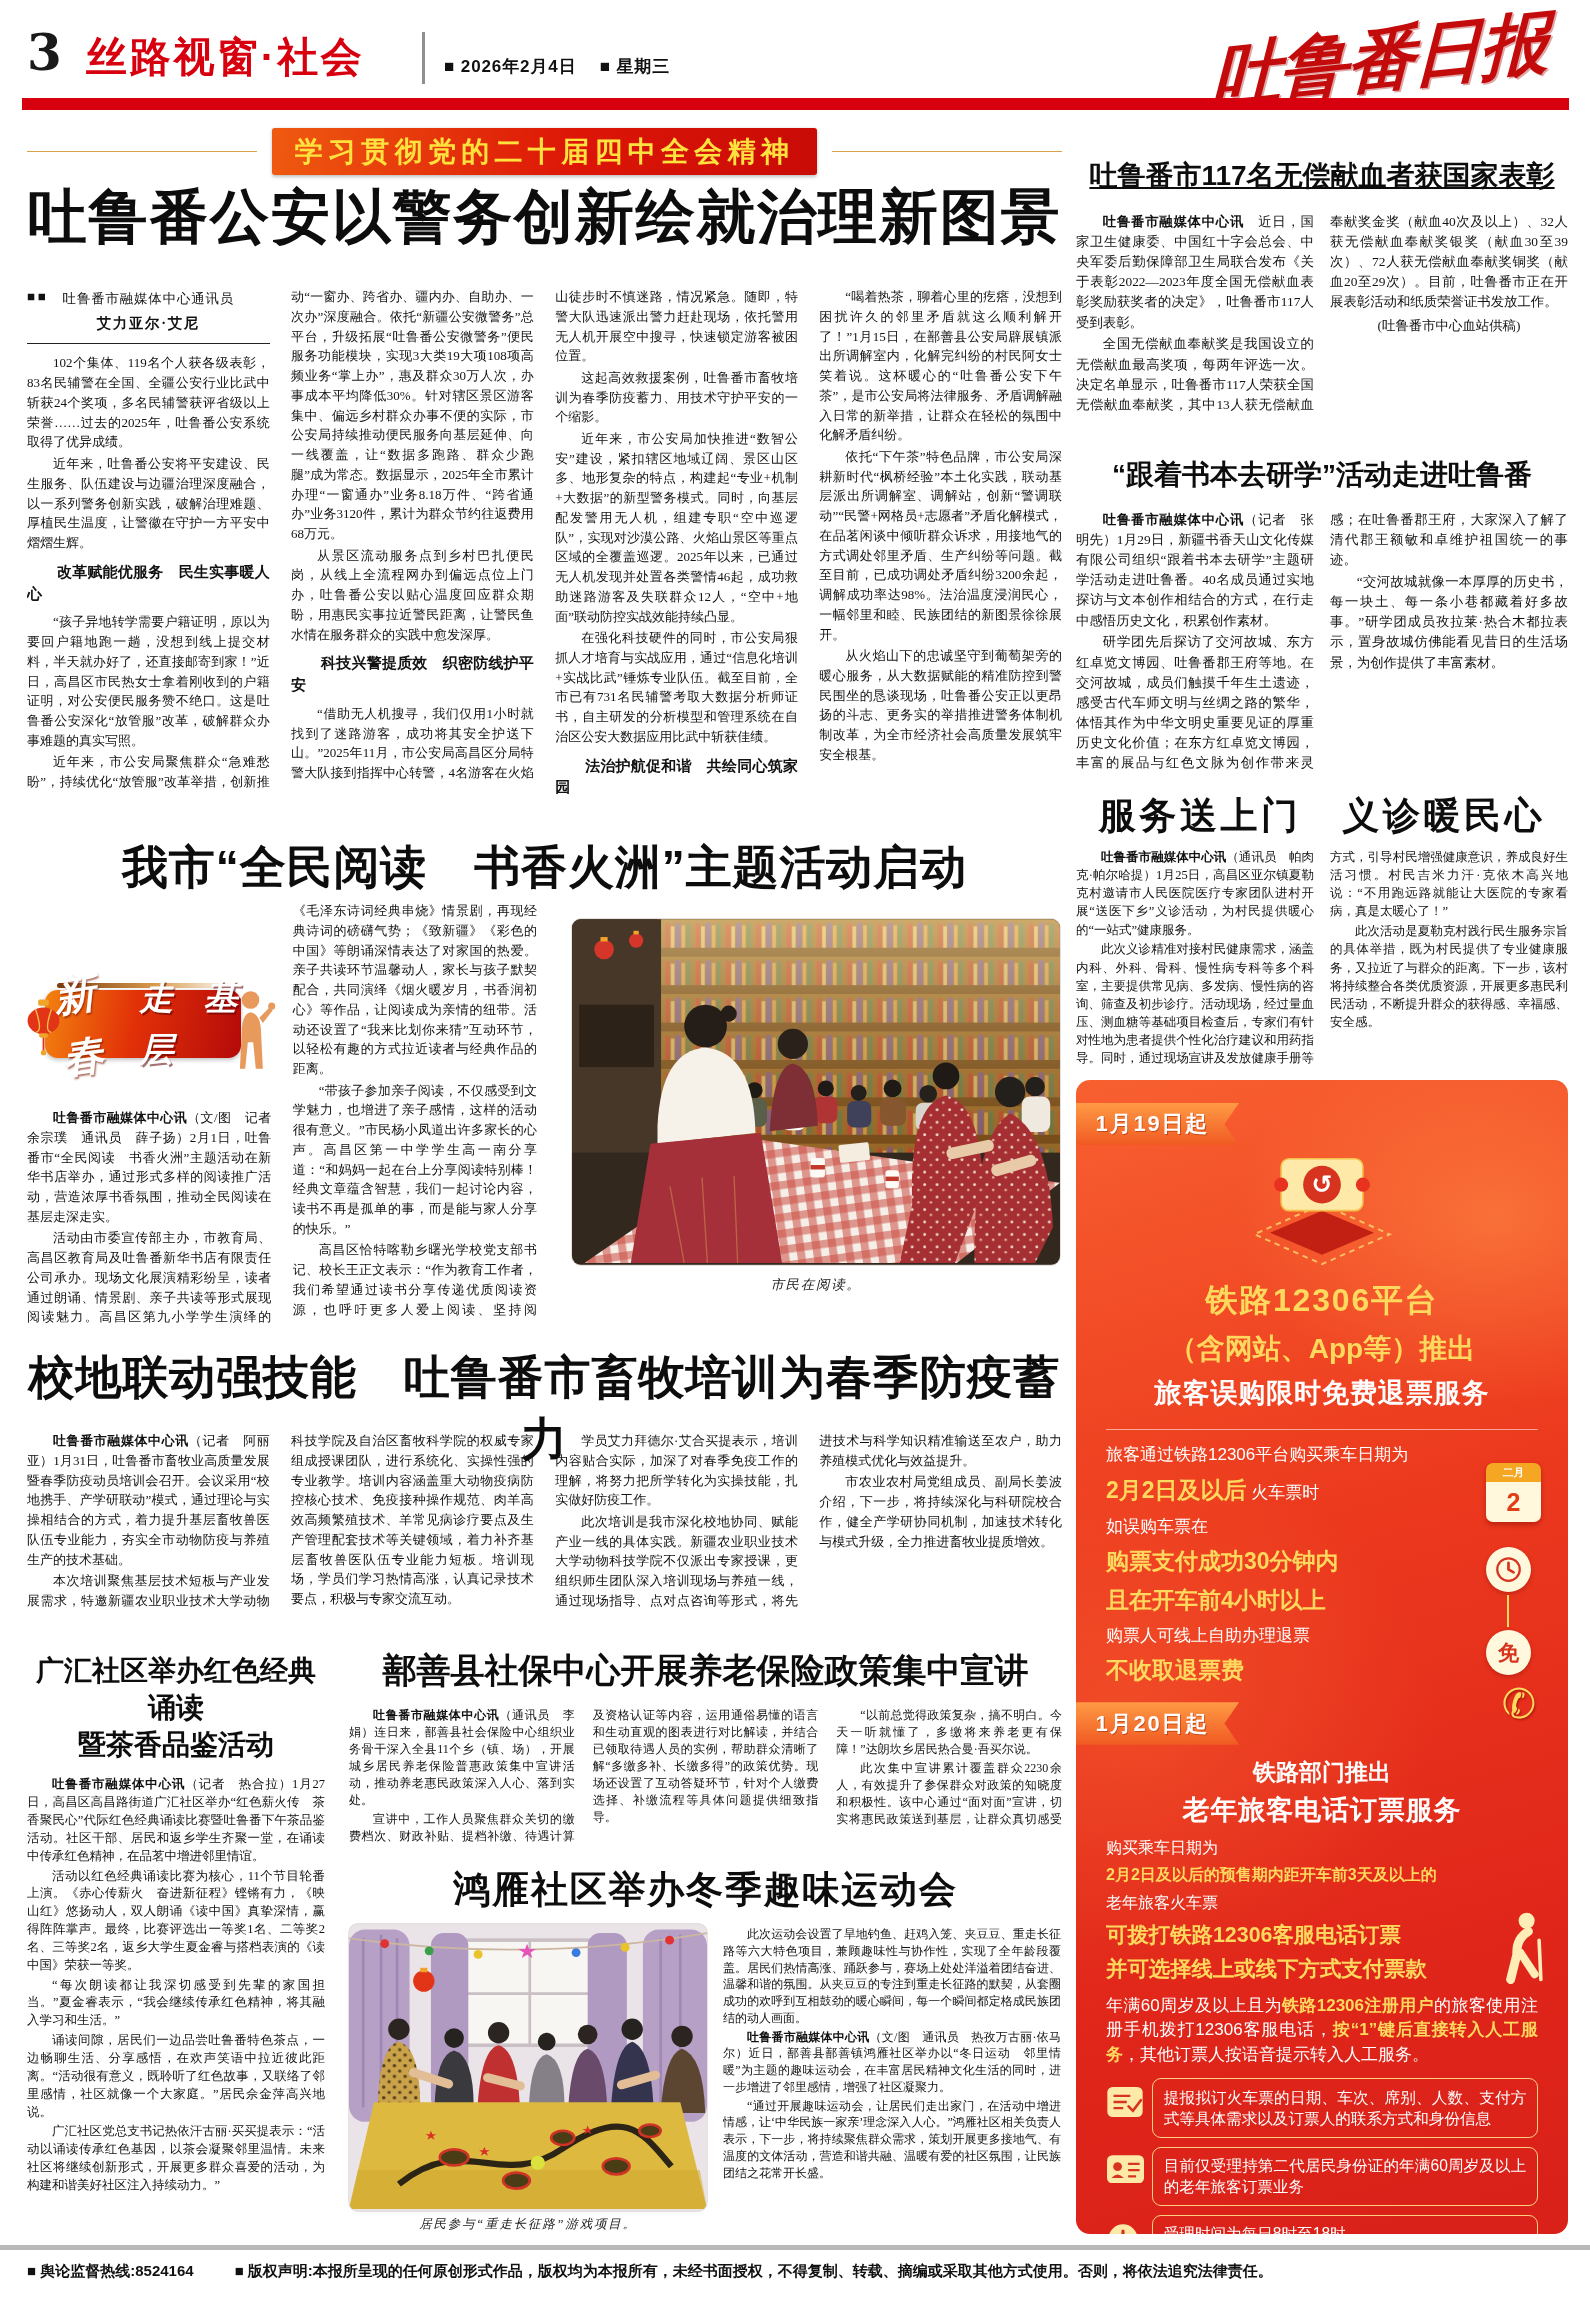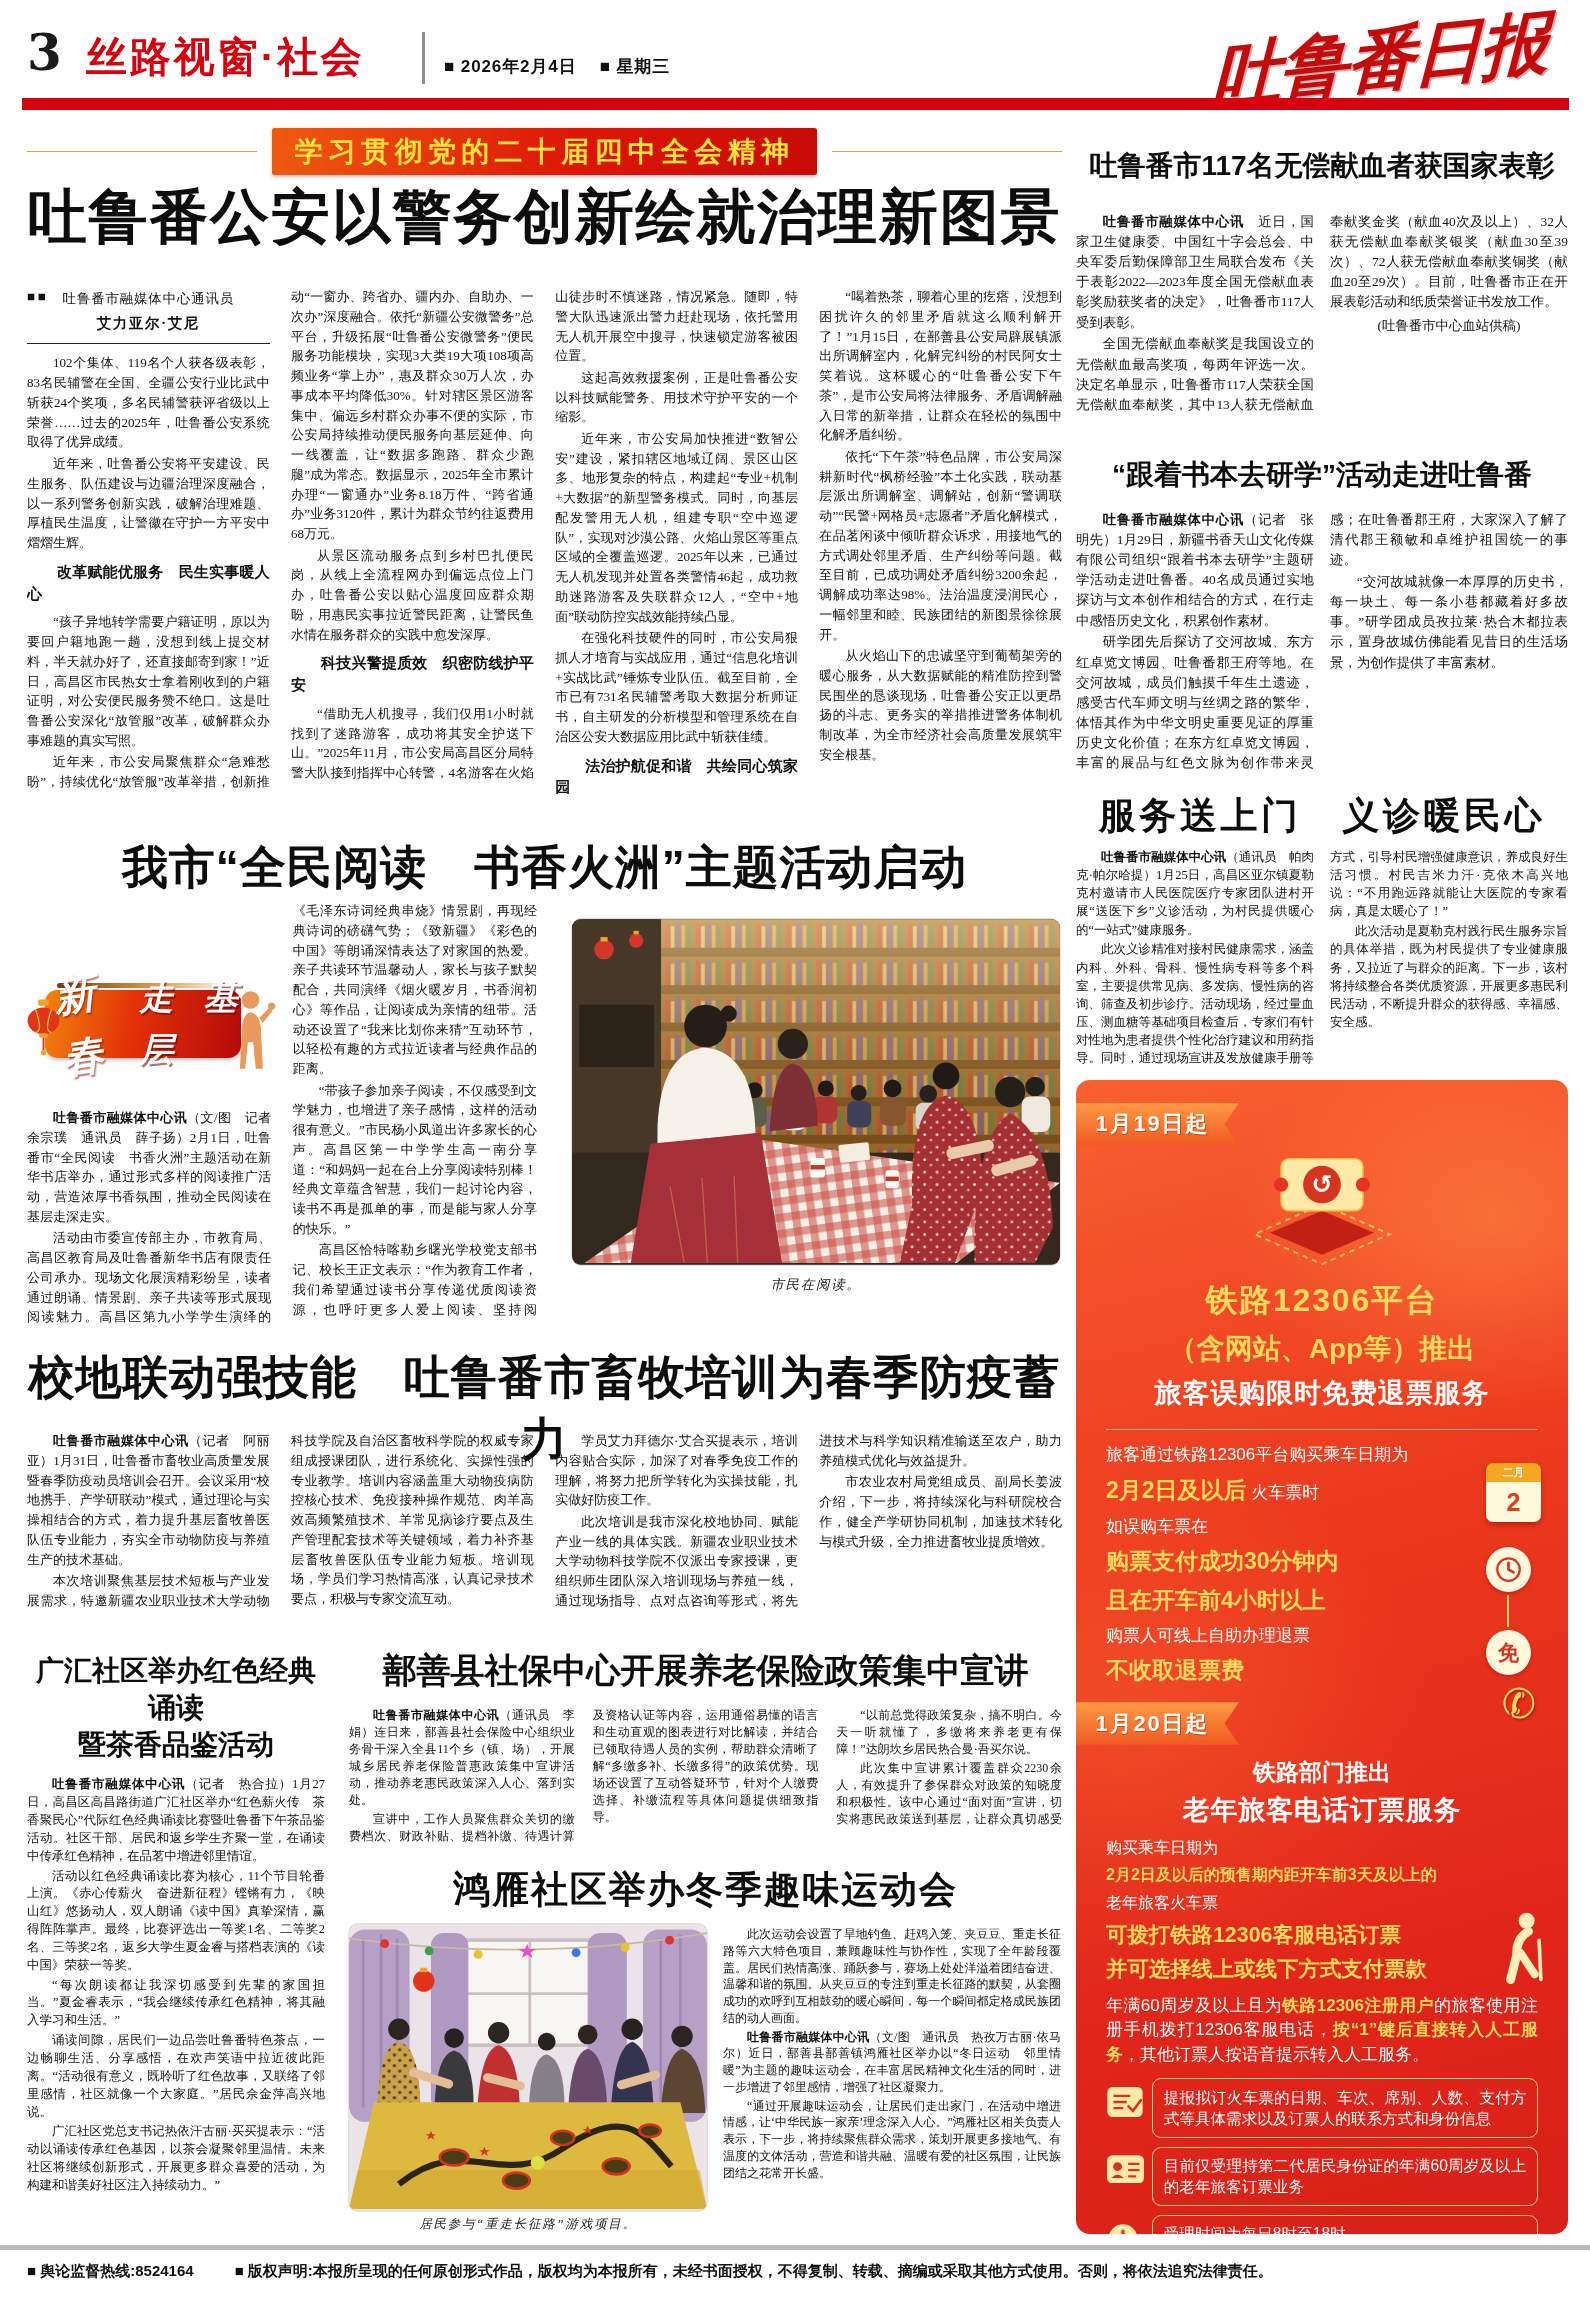--- a/index.html
+++ b/index.html
@@ -168,21 +168,21 @@
         <div class="byline-line2">艾力亚尔·艾尼</div>
       </div>
       <p class="para">102个集体、119名个人获各级表彰，83名民辅警在全国、全疆公安行业比武中斩获24个奖项，多名民辅警获评省级以上荣誉……过去的2025年，吐鲁番公安系统取得了优异成绩。</p>
       <p class="para">近年来，吐鲁番公安将平安建设、民生服务、队伍建设与边疆治理深度融合，以一系列警务创新实践，破解治理难题、厚植民生温度，让警徽在守护一方平安中熠熠生辉。</p>
       <h4 class="sub-head">改革赋能优服务　民生实事暖人心</h4>
       <p class="para">“孩子异地转学需要户籍证明，原以为要回户籍地跑一趟，没想到线上提交材料，半天就办好了，还直接邮寄到家！”近日，高昌区市民热女士拿着刚收到的户籍证明，对公安便民服务赞不绝口。这是吐鲁番公安深化“放管服”改革，破解群众办事难题的真实写照。</p>
       <p class="para">近年来，市公安局聚焦群众“急难愁盼”，持续优化“放管服”改革举措，创新推动“一窗办、跨省办、疆内办、自助办、一次办”深度融合。依托“新疆公安微警务”总平台，升级拓展“吐鲁番公安微警务”便民服务功能模块，实现3大类19大项108项高频业务“掌上办”，惠及群众30万人次，办事成本平均降低30%。针对辖区景区游客集中、偏远乡村群众办事不便的实际，市公安局持续推动便民服务向基层延伸、向一线覆盖，让“数据多跑路、群众少跑腿”成为常态。数据显示，2025年全市累计办理“一窗通办”业务8.18万件、“跨省通办”业务3120件，累计为群众节约往返费用68万元。</p>
       <p class="para">从景区流动服务点到乡村巴扎便民岗，从线上全流程网办到偏远点位上门办，吐鲁番公安以贴心温度回应群众期盼，用惠民实事拉近警民距离，让警民鱼水情在服务群众的实践中愈发深厚。</p>
       <h4 class="sub-head">科技兴警提质效　织密防线护平安</h4>
       <p class="para">“借助无人机搜寻，我们仅用1小时就找到了迷路游客，成功将其安全护送下山。”2025年11月，市公安局高昌区分局特警大队接到指挥中心转警，4名游客在火焰山徒步时不慎迷路，情况紧急。随即，特警大队迅速派出警力赶赴现场，依托警用无人机开展空中搜寻，快速锁定游客被困位置。</p>
-      <p class="para">这起高效救援案例，正是吐鲁番公安以科技赋能警务、用技术守护平安的一个缩影。</p>
+      <p class="para">这起高效救援案例，吐鲁番市畜牧培训为春季防疫蓄力、用技术守护平安的一个缩影。</p>
       <p class="para">近年来，市公安局加快推进“数智公安”建设，紧扣辖区地域辽阔、景区山区多、地形复杂的特点，构建起“专业+机制+大数据”的新型警务模式。同时，向基层配发警用无人机，组建专职“空中巡逻队”，实现对沙漠公路、火焰山景区等重点区域的全覆盖巡逻。2025年以来，已通过无人机发现并处置各类警情46起，成功救助迷路游客及失联群众12人，“空中+地面”联动防控实战效能持续凸显。</p>
       <p class="para">在强化科技硬件的同时，市公安局狠抓人才培育与实战应用，通过“信息化培训+实战比武”锤炼专业队伍。截至目前，全市已有731名民辅警考取大数据分析师证书，自主研发的分析模型和管理系统在自治区公安大数据应用比武中斩获佳绩。</p>
       <h4 class="sub-head">法治护航促和谐　共绘同心筑家园</h4>
       <p class="para">“喝着热茶，聊着心里的疙瘩，没想到困扰许久的邻里矛盾就这么顺利解开了！”1月15日，在鄯善县公安局辟展镇派出所调解室内，化解完纠纷的村民阿女士笑着说。这杯暖心的“吐鲁番公安下午茶”，是市公安局将法律服务、矛盾调解融入日常的新举措，让群众在轻松的氛围中化解矛盾纠纷。</p>
       <p class="para">依托“下午茶”特色品牌，市公安局深耕新时代“枫桥经验”本土化实践，联动基层派出所调解室、调解站，创新“警调联动”“民警+网格员+志愿者”矛盾化解模式，在品茗闲谈中倾听群众诉求，用接地气的方式调处邻里矛盾、生产纠纷等问题。截至目前，已成功调处矛盾纠纷3200余起，调解成功率达98%。法治温度浸润民心，一幅邻里和睦、民族团结的新图景徐徐展开。</p>
       <p class="para">从火焰山下的忠诚坚守到葡萄架旁的暖心服务，从大数据赋能的精准防控到警民围坐的恳谈现场，吐鲁番公安正以更昂扬的斗志、更务实的举措推进警务体制机制改革，为全市经济社会高质量发展筑牢安全根基。</p>
     </div>
 
   <div class="abs headline h-band" style="left:27px; top:837px; width:1035px;">我市“全民阅读　书香火洲”主题活动启动</div>
   <div class="abs body-text two-col" style="left:27px; top:901px; width:510px; height:429px; overflow:hidden;">
@@ -399,21 +399,21 @@
       <circle cx="212" cy="268" r="8" fill="#dce23d"></circle>
     </svg>
   </div>
   <div class="abs caption" style="left:349px; top:2216px; width:358px; font-size:12.5px;">居民参与“重走长征路”游戏项目。</div>
   <div class="abs body-text" style="left:723px; top:1926px; width:338px; height:314px; overflow:hidden; font-size:12px; line-height:1.4;">
       <p class="para">此次运动会设置了旱地钓鱼、赶鸡入笼、夹豆豆、重走长征路等六大特色项目，兼顾趣味性与协作性，实现了全年龄段覆盖。居民们热情高涨、踊跃参与，赛场上处处洋溢着团结奋进、温馨和谐的氛围。从夹豆豆的专注到重走长征路的默契，从套圈成功的欢呼到互相鼓劲的暖心瞬间，每一个瞬间都定格成民族团结的动人画面。</p>
       <p class="para"><b>吐鲁番市融媒体中心讯</b>（文/图　通讯员　热孜万古丽·依马尔）近日，鄯善县鄯善镇鸿雁社区举办以“冬日运动　邻里情暖”为主题的趣味运动会，在丰富居民精神文化生活的同时，进一步增进了邻里感情，增强了社区凝聚力。</p>
       <p class="para">“通过开展趣味运动会，让居民们走出家门，在活动中增进情感，让‘中华民族一家亲’理念深入人心。”鸿雁社区相关负责人表示，下一步，将持续聚焦群众需求，策划开展更多接地气、有温度的文体活动，营造和谐共融、温暖有爱的社区氛围，让民族团结之花常开长盛。</p>
     </div>
 
-  <div class="abs headline h-small" style="left:1076px; top:147px; width:492px;">吐鲁番市117名无偿献血者获国家表彰</div>
+  <div class="abs headline h-small" style="left:1076px; top:157px; width:492px;text-decoration:underline;">吐鲁番市117名无偿献血者获国家表彰</div>
   <div class="abs body-text two-col" style="left:1076px; top:212px; width:492px; height:219px; overflow:hidden; font-size:13.4px; line-height:1.5; column-gap:16px;">
       <p class="para"><b>吐鲁番市融媒体中心讯</b>　近日，国家卫生健康委、中国红十字会总会、中央军委后勤保障部卫生局联合发布《关于表彰2022—2023年度全国无偿献血表彰奖励获奖者的决定》，吐鲁番市117人受到表彰。</p>
       <p class="para">全国无偿献血奉献奖是我国设立的无偿献血最高奖项，每两年评选一次。决定名单显示，吐鲁番市117人荣获全国无偿献血奉献奖，其中13人获无偿献血奉献奖金奖（献血40次及以上）、32人获无偿献血奉献奖银奖（献血30至39次）、72人获无偿献血奉献奖铜奖（献血20至29次）。目前，吐鲁番市正在开展表彰活动和纸质荣誉证书发放工作。</p>
       <p class="attr">(吐鲁番市中心血站供稿)</p>
     </div>
 
   <div class="abs headline h-small" style="left:1076px; top:456px; width:492px;">“跟着书本去研学”活动走进吐鲁番</div>
   <div class="abs body-text two-col" style="left:1076px; top:510px; width:492px; height:264px; overflow:hidden; font-size:13.4px; line-height:1.5; column-gap:16px;">
       <p class="para"><b>吐鲁番市融媒体中心讯</b>（记者　张明先）1月29日，新疆书香天山文化传媒有限公司组织“跟着书本去研学”主题研学活动走进吐鲁番。40名成员通过实地探访与文本创作相结合的方式，在行走中感悟历史文化，积累创作素材。</p>
       <p class="para">研学团先后探访了交河故城、东方红卓览文博园、吐鲁番郡王府等地。在交河故城，成员们触摸千年生土遗迹，感受古代车师文明与丝绸之路的繁华，体悟其作为中华文明史重要见证的厚重历史文化价值；在东方红卓览文博园，丰富的展品与红色文脉为创作带来灵感；在吐鲁番郡王府，大家深入了解了清代郡王额敏和卓维护祖国统一的事迹。</p>

